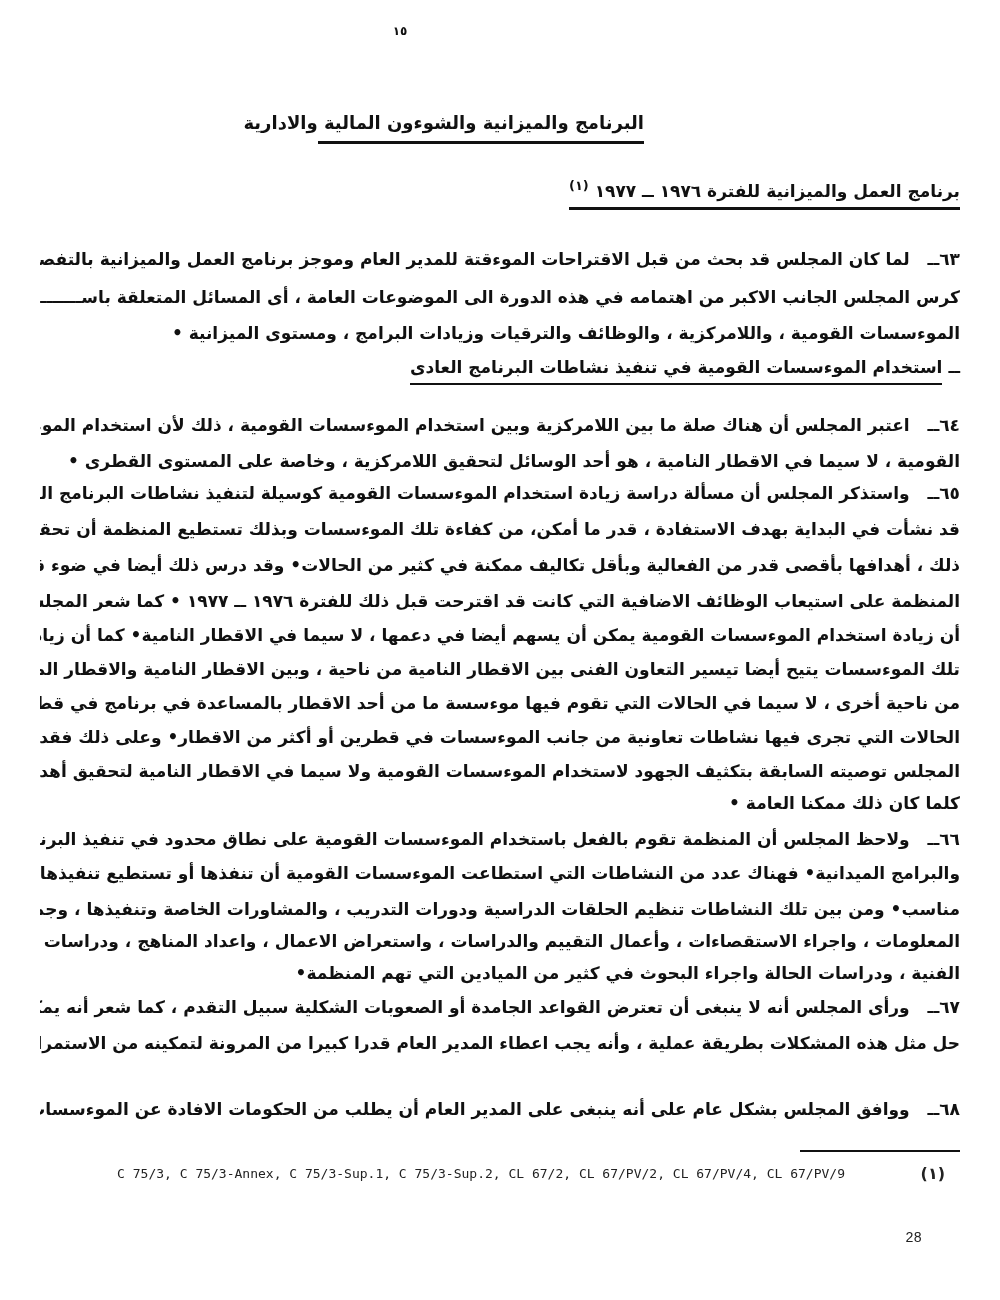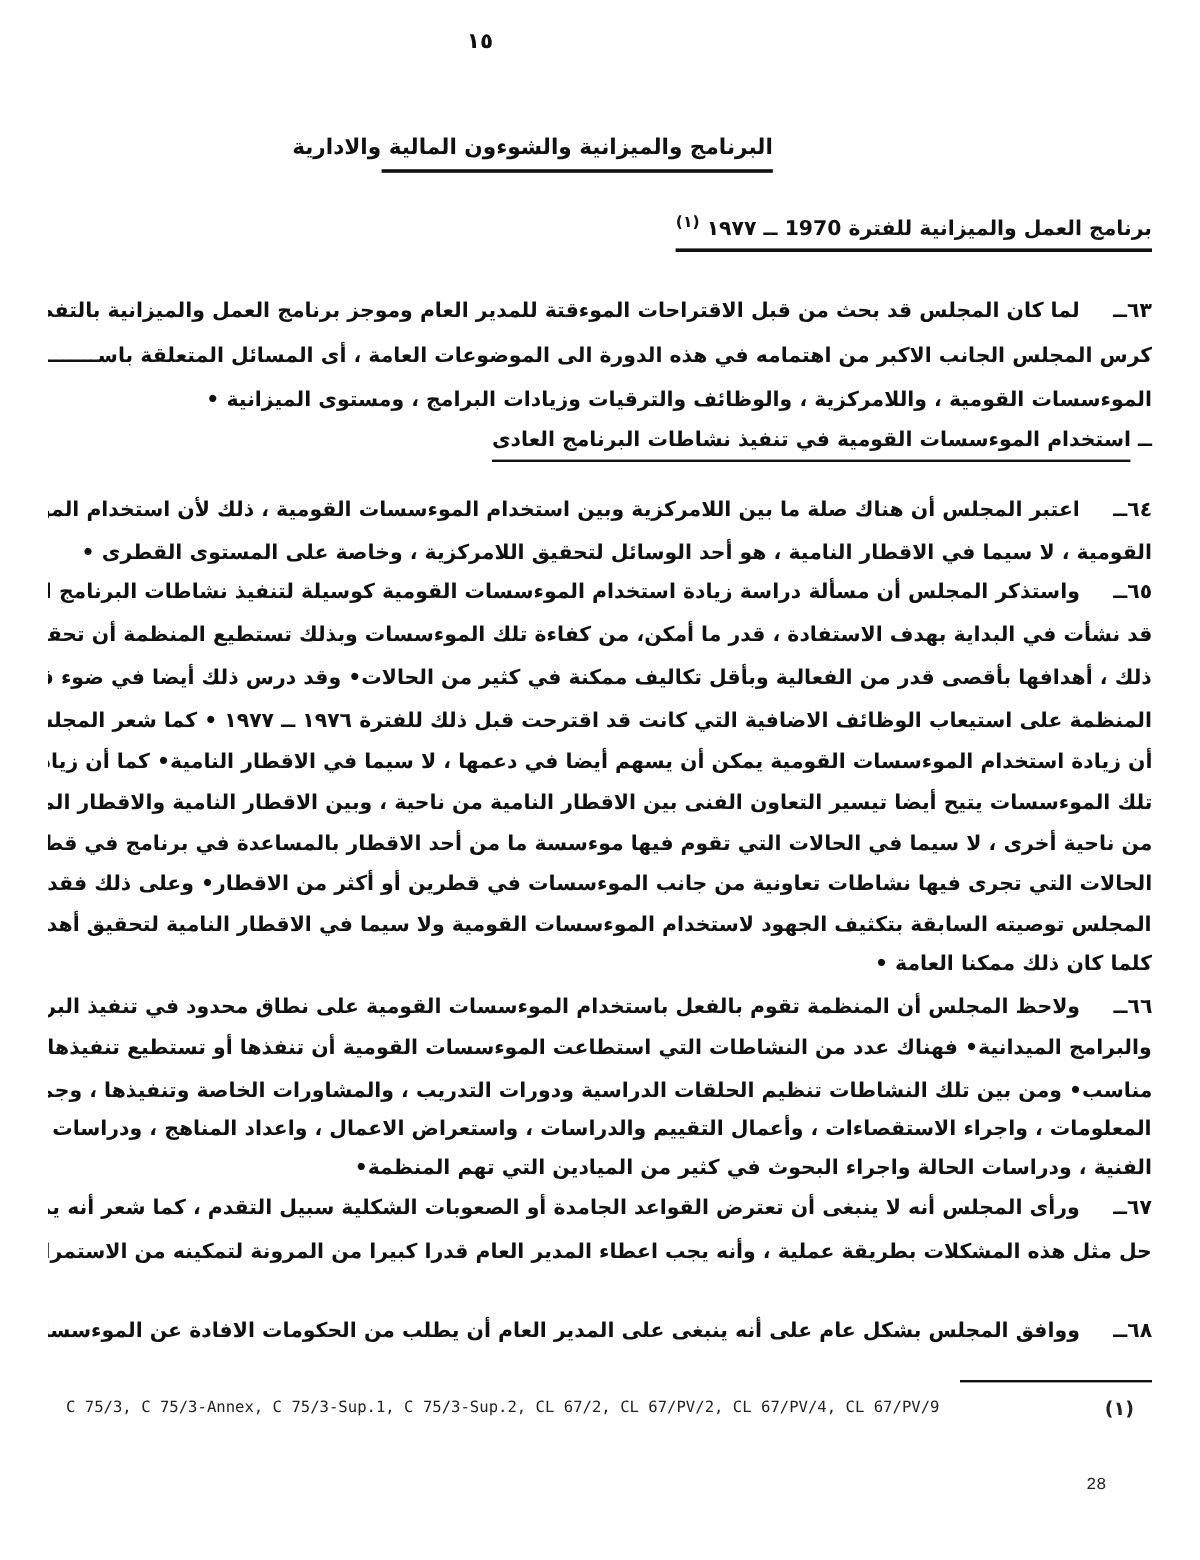--- a/index.html
+++ b/index.html
@@ -1,44 +1,44 @@
 <!DOCTYPE html>
 <html><head>
   <meta charset="utf-8">
   <style>
     html, body { margin: 0; padding: 0; background: #ffffff; }
     body { width: 1000px; height: 1300px; position: relative; overflow: hidden; color: #111; }
     .page { position: absolute; left: 0; top: 0; width: 1000px; height: 1300px; }
     .ar { font-family: "DejaVu Sans", sans-serif; direction: rtl; font-weight: bold; font-size: 17px; }
-    .page-number { position: absolute; top: 24px; left: 0; width: 800px; text-align: center; font-family: "DejaVu Sans", sans-serif; font-weight: bold; font-size: 18px; direction: rtl; }
+    .page-number { position: absolute; top: 24px; left: 0; width: 800px; text-align: center; font-family: "DejaVu Sans", sans-serif; font-weight: bold; font-size: 12px; direction: rtl; }
     .section-title { position: absolute; top: 112px; left: 318px; width: 326px; text-align: right; font-size: 18px; padding-bottom: 8px; border-bottom: 3px solid #111; white-space: nowrap; }
     .subtitle { position: absolute; top: 178px; right: 40px; font-size: 17px; padding-bottom: 6px; border-bottom: 3px solid #111; white-space: nowrap; }
     .subtitle sup { font-size: 13px; }
     .heading2 { position: absolute; top: 357px; right: 40px; font-size: 17px; white-space: nowrap; }
     .heading2 .ul { border-bottom: 2px solid #111; padding-bottom: 6px; }
     .line { position: absolute; right: 40px; width: 920px; height: 30px; line-height: 30px; white-space: nowrap; text-align: justify; text-align-last: justify; overflow: hidden; }
     .line.last { text-align-last: right; }
-    .para-num { margin-left: 22px; }
+    .para-num { margin-left: 12px; }
     .fn-rule { position: absolute; top: 1150px; right: 40px; width: 160px; border-top: 2px solid #111; }
     .footnote { position: absolute; top: 1165px; left: 55px; width: 890px; font-family: "DejaVu Sans Mono", monospace; font-size: 13px; line-height: 18px; color: #222; }
-    .footnote .fn-text { width: 790px; }
+    .footnote .fn-text { width: 790px; text-align: right; }
     .footnote .fn-marker { position: absolute; right: 0; top: 0; font-family: "DejaVu Sans", sans-serif; font-weight: bold; font-size: 16px; }
     .footer-page { position: absolute; top: 1230px; right: 78px; font-family: Liberation Mono, monospace; font-size: 14px; color: #222; }
   </style>
 </head>
 <body>
 
 <div class="page">
 
   <div class="page-number">١٥</div>
 
   <div class="ar section-title">البرنامج والميزانية والشوءون المالية والادارية</div>
 
   <div class="ar subtitle">
-    <span>برنامج العمل والميزانية للفترة 1970 ــ ١٩٧٧</span>
+    <span>برنامج العمل والميزانية للفترة ١٩٧٦ ــ ١٩٧٧</span>
     <sup>(١)</sup>
   </div>
 
   <div class="ar line" style="top:244px">
     <span class="para-num">٦٣ــ</span>
     <span>لما كان المجلس قد بحث من قبل الاقتراحات الموءقتة للمدير العام وموجز برنامج العمل والميزانية بالتفصيل، فقــد</span>
   </div>
   <div class="ar line" style="top:282px">كرس المجلس الجانب الاكبر من اهتمامه في هذه الدورة الى الموضوعات العامة ، أى المسائل المتعلقة باســـــــتخدام</div>
   <div class="ar line last" style="top:318px">الموءسسات القومية ، واللامركزية ، والوظائف والترقيات وزيادات البرامج ، ومستوى الميزانية •</div>
 

